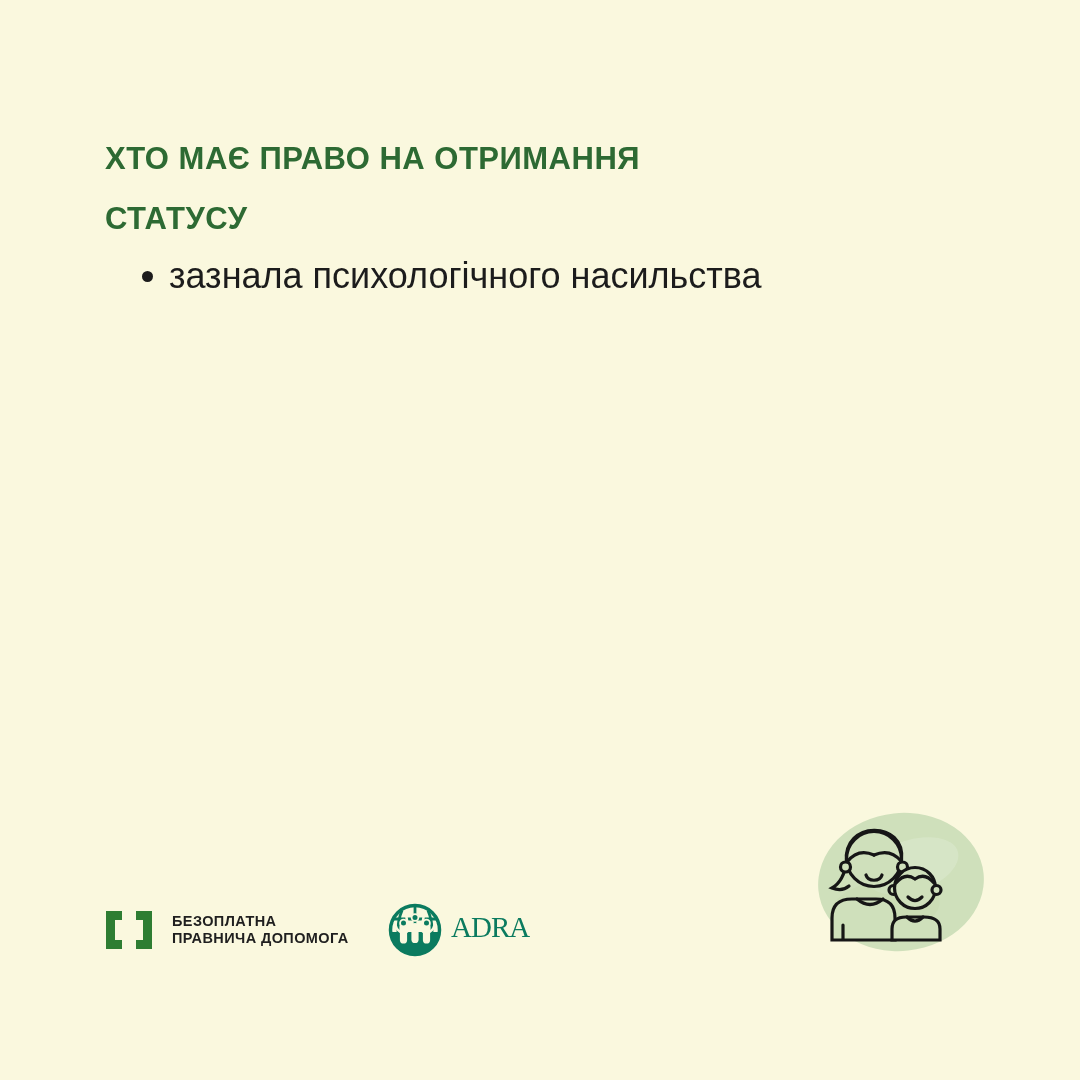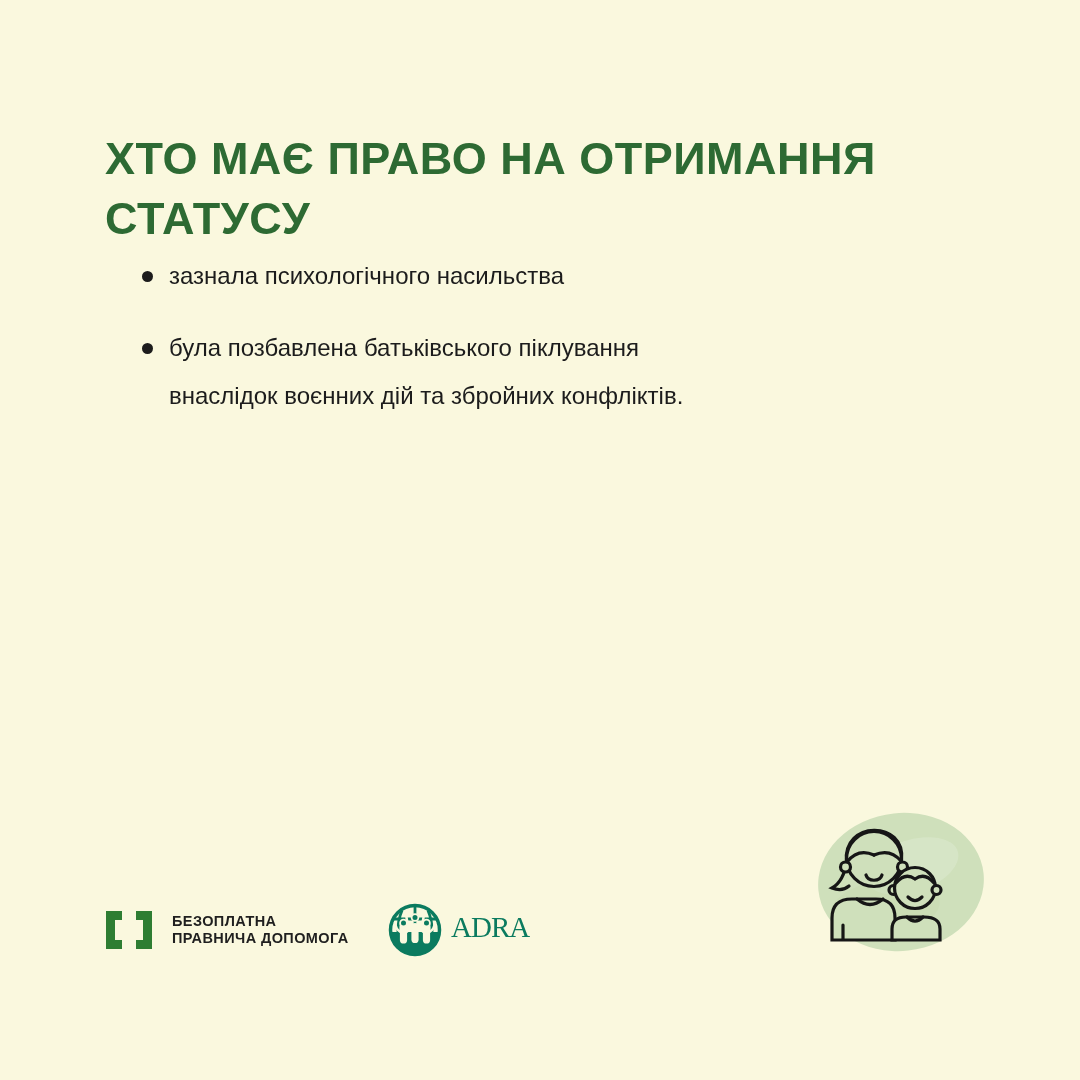--- a/index.html
+++ b/index.html
@@ -4,34 +4,34 @@
 <style>
   html,body { margin:0; padding:0; }
   .card {
     position:relative;
     width:1080px; height:1080px;
     background:#FAF8DE;
     overflow:hidden;
     font-family:"Liberation Sans", sans-serif;
   }
   .title {
-    position:absolute; left:105px; top:99px; width:910px;
-    font-size:45px; line-height:60px; font-weight:800;
+    position:absolute; left:105px; top:108px; width:910px;
+    font-size:31px; line-height:60px; font-weight:800;
     letter-spacing:0.5px; color:#2D6A33;
     white-space:pre-line;
   }
   ul.bullets {
     position:absolute; left:140px; top:252px; width:820px;
     margin:0; padding:0; list-style:none;
   }
   ul.bullets li {
     position:relative;
     padding-left:29px;
     margin:0 0 24px 0;
-    font-size:24px; line-height:48px;
+    font-size:36px; line-height:48px;
     color:#1C1C1C;
     white-space:pre-line;
   }
   ul.bullets li::before {
     content:"";
     position:absolute; left:2px; top:19px;
     width:11px; height:11px; border-radius:50%;
     background:#1C1C1C;
   }
   .footer { position:absolute; left:0; top:6px; width:1080px; height:1080px; pointer-events:none; }
@@ -61,22 +61,20 @@
 </head>
 <body>
 
 <div class="card">
 
   <h1 class="title">ХТО МАЄ ПРАВО НА ОТРИМАННЯ
 СТАТУСУ</h1>
 
   <ul class="bullets">
     <li>зазнала психологічного насильства</li>
-    <li>була позбавлена батьківського піклування
-внаслідок воєнних дій та збройних конфліктів.</li>
   </ul>
 
   <div class="footer">
 
     <div class="bracket-logo">
       <div class="bk bk-left"></div>
       <div class="bk bk-right"></div>
     </div>
 
     <div class="legal-aid-label">БЕЗОПЛАТНА

